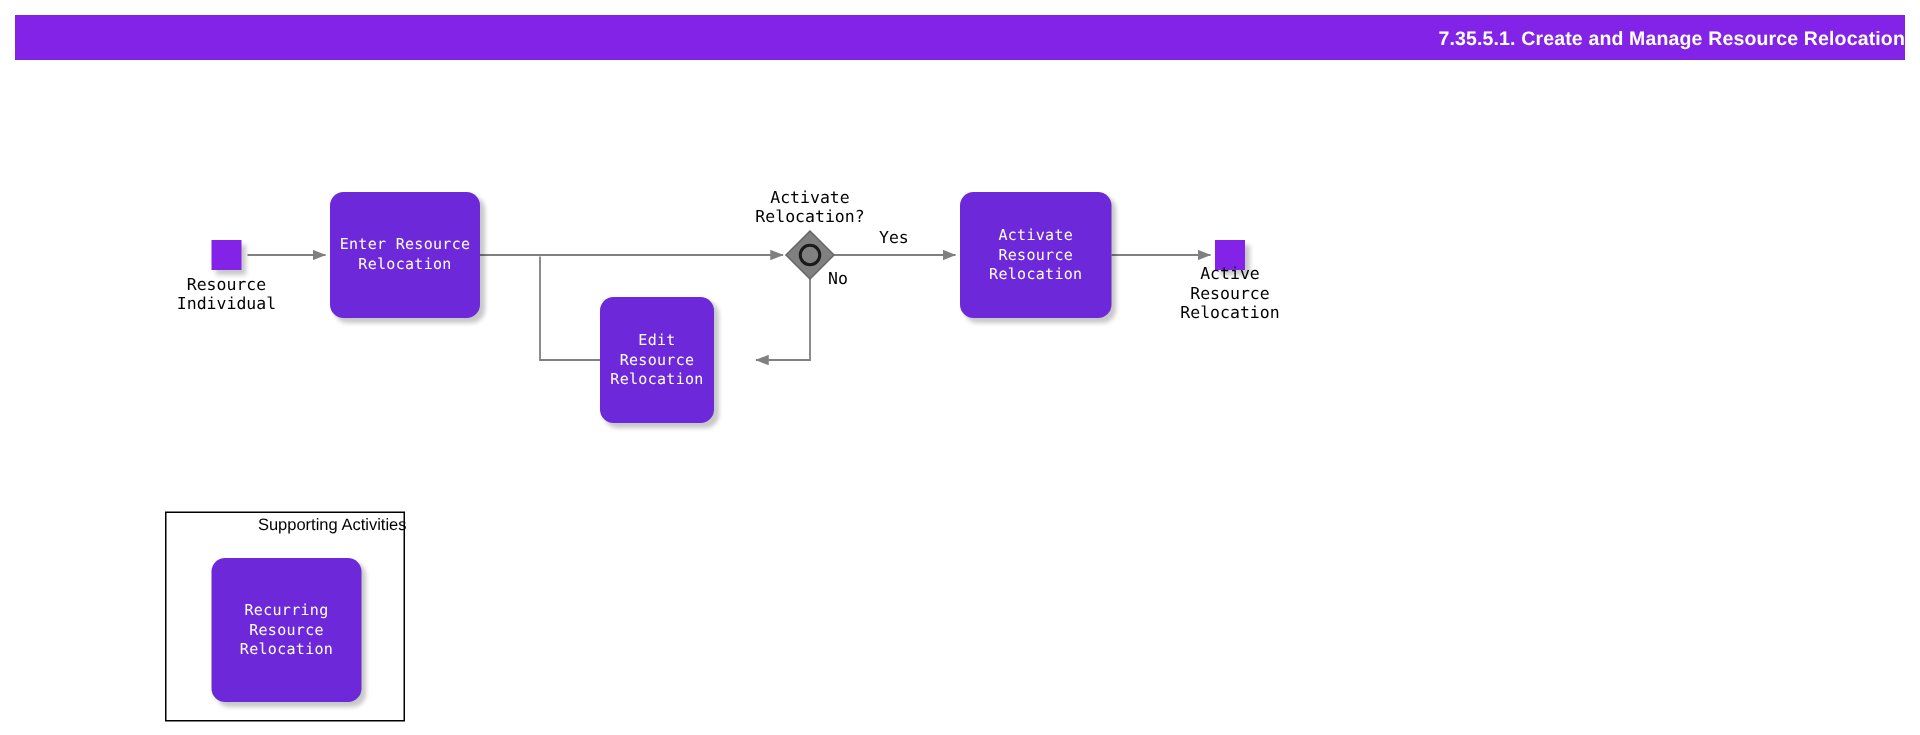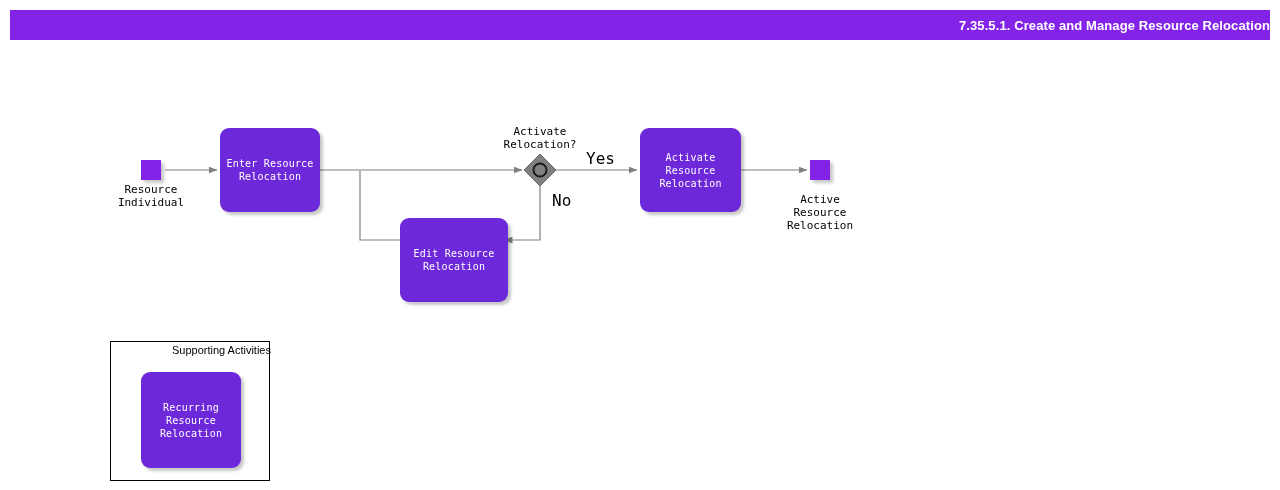--- a/index.html
+++ b/index.html
@@ -92,21 +92,21 @@
     font-family: "DejaVu Sans Mono", monospace;
     font-size: 11px;
     line-height: 13px;
     color: #000000;
     white-space: pre-line;
   }
 
   .flow-label {
     position: absolute;
     font-family: "DejaVu Sans Mono", monospace;
-    font-size: 16px;
+    font-size: 11px;
     line-height: 13px;
     color: #000000;
   }
 
   
   #supporting-group {
     position: absolute;
     left: 110px;
     top: 341px;
     width: 160px;
@@ -162,39 +162,39 @@
 
   <div class="event" style="left:141px; top:160px;"></div>
   <div class="event-label" style="left:91px; top:183px; width:120px;">Resource
 Individual</div>
 
   <div class="task" style="left:220px; top:128px; width:100px; height:84px;">
     <span>Enter Resource
 Relocation</span>
   </div>
 
-  <div class="task" style="left:400px; top:198px; width:108px; height:84px;margin-top:20px;">
+  <div class="task" style="left:400px; top:198px; width:76px; height:84px;">
     <span>Edit Resource
 Relocation</span>
   </div>
 
   <div class="gateway-label" style="left:480px; top:125px; width:120px;">Activate
 Relocation?</div>
 
   <div class="flow-label" style="left:586px; top:152px;">Yes</div>
-  <div class="flow-label" style="left:552px; top:194px;">No</div>
+  <div class="flow-label" style="left:552px; top:179px;">No</div>
 
   <div class="task" style="left:640px; top:128px; width:101px; height:84px;">
     <span>Activate
 Resource
 Relocation</span>
   </div>
 
   <div class="event" style="left:810px; top:160px;"></div>
-  <div class="event-label" style="left:760px; top:193px; width:120px;">Active
+  <div class="event-label" style="left:760px; top:176px; width:120px;">Active
 Resource
 Relocation</div>
 
   <div id="supporting-group">
     <div id="supporting-group-title">Supporting Activities</div>
     <div class="task" style="left:30px; top:30px; width:100px; height:96px;">
       <span>Recurring
 Resource
 Relocation</span>
     </div>

